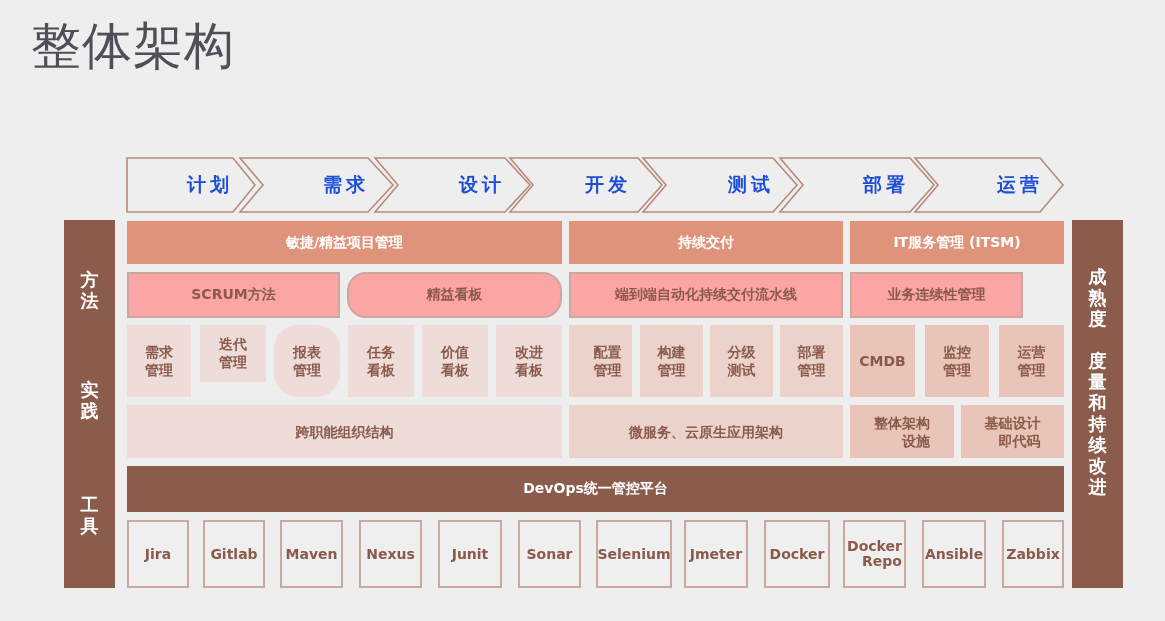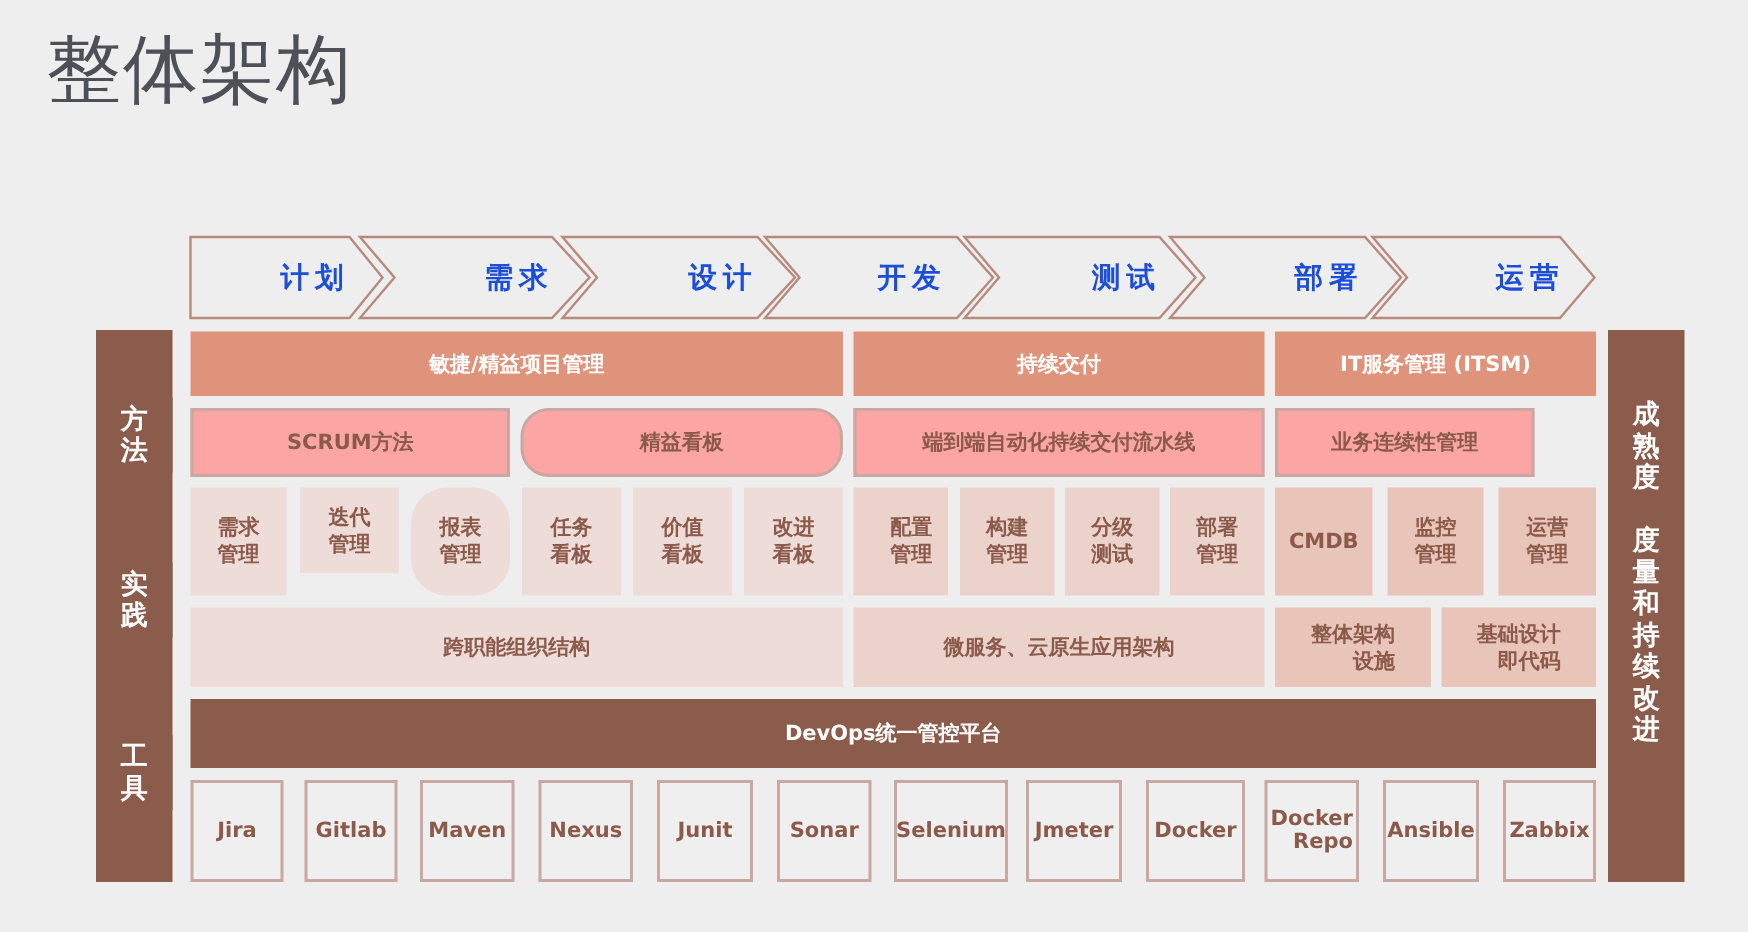--- a/index.html
+++ b/index.html
@@ -73,21 +73,21 @@
 <div class="abs hdr" style="left:569px;top:221px;width:274px;height:43px;">持续交付</div>
 <div class="abs hdr" style="left:850px;top:221px;width:214px;height:43px;">IT服务管理 (ITSM)</div>
 
 <div class="abs outline" style="left:127px;top:272px;width:213px;height:46px;">SCRUM方法</div>
 <div class="abs outline" style="left:347px;top:272px;width:215px;height:46px;border-radius:19px;">精益看板</div>
 <div class="abs outline" style="left:569px;top:272px;width:274px;height:46px;">端到端自动化持续交付流水线</div>
 <div class="abs outline" style="left:850px;top:272px;width:173px;height:46px;">业务连续性管理</div>
 
 <div class="abs cell-light vtext" style="left:127px;top:325px;width:64px;height:72px;">需求
 管理</div>
-<div class="abs cell-light vtext" style="left:200px;top:325px;width:66px;height:57px;">迭代
+<div class="abs cell-light vtext" style="left:200px;top:325px;width:66px;height:57px;font-family:Liberation Serif, serif;">迭代
 管理</div>
 <div class="abs cell-light vtext" style="left:274px;top:325px;width:66px;height:72px;border-radius:24px;">报表
 管理</div>
 <div class="abs cell-light vtext" style="left:348px;top:325px;width:66px;height:72px;">任务
 看板</div>
 <div class="abs cell-light vtext" style="left:422px;top:325px;width:66px;height:72px;">价值
 看板</div>
 <div class="abs cell-light vtext" style="left:496px;top:325px;width:66px;height:72px;">改进
 看板</div>
 

